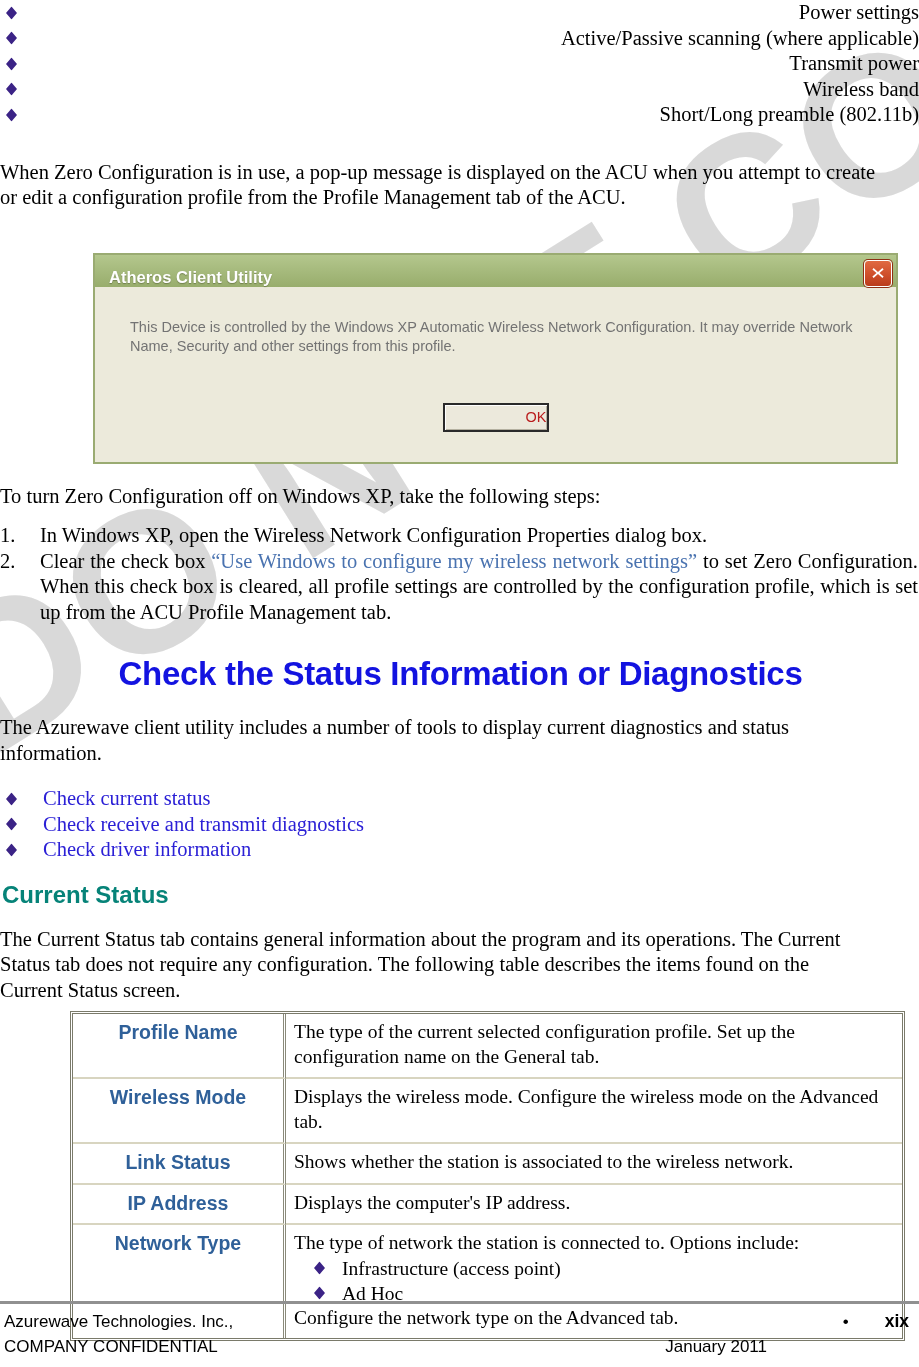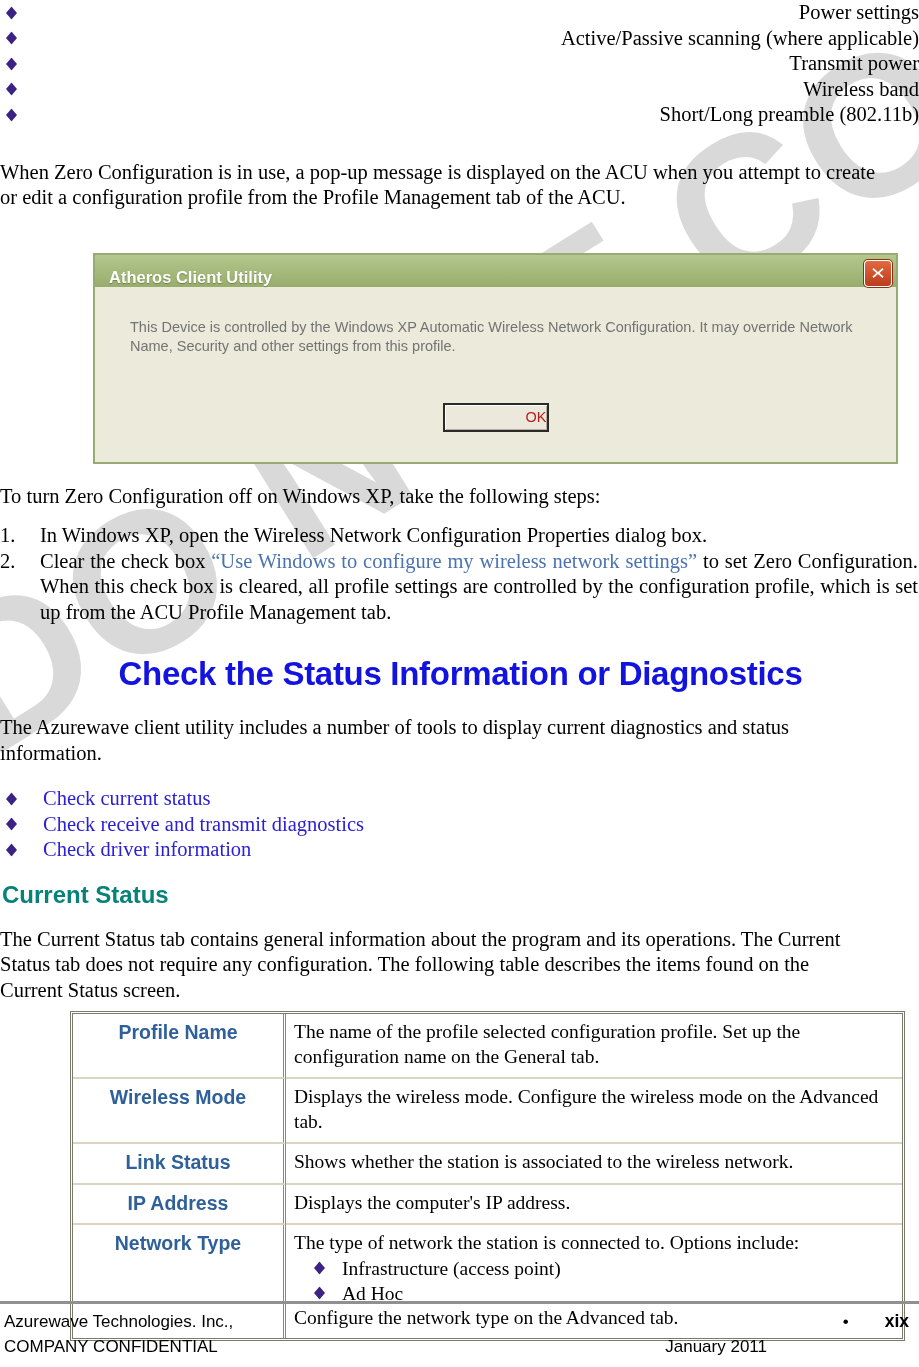--- a/index.html
+++ b/index.html
@@ -437,21 +437,21 @@
 
   <p class="body-text content-indent" style="margin-right:55px;">The Current Status tab contains general information about the program and its operations. The Current Status tab does not require any configuration. The following table describes the items found on the Current Status screen.</p>
 
   <div class="gap-sm" style="height:8px;"></div>
 
   <table class="status-table">
     <tbody>
       <tr>
         <td class="label-cell">Profile Name</td>
         <td class="desc-cell">
-          <span>The name of the profile selected configuration profile.  Set up the configuration name on the General tab.</span>
+          <span>The type of the current selected configuration profile.  Set up the configuration name on the General tab.</span>
         </td>
       </tr>
       <tr>
         <td class="label-cell">Wireless Mode</td>
         <td class="desc-cell">
           <span>Displays the wireless mode.  Configure the wireless mode on the Advanced tab.</span>
         </td>
       </tr>
       <tr>
         <td class="label-cell">Link Status</td>

